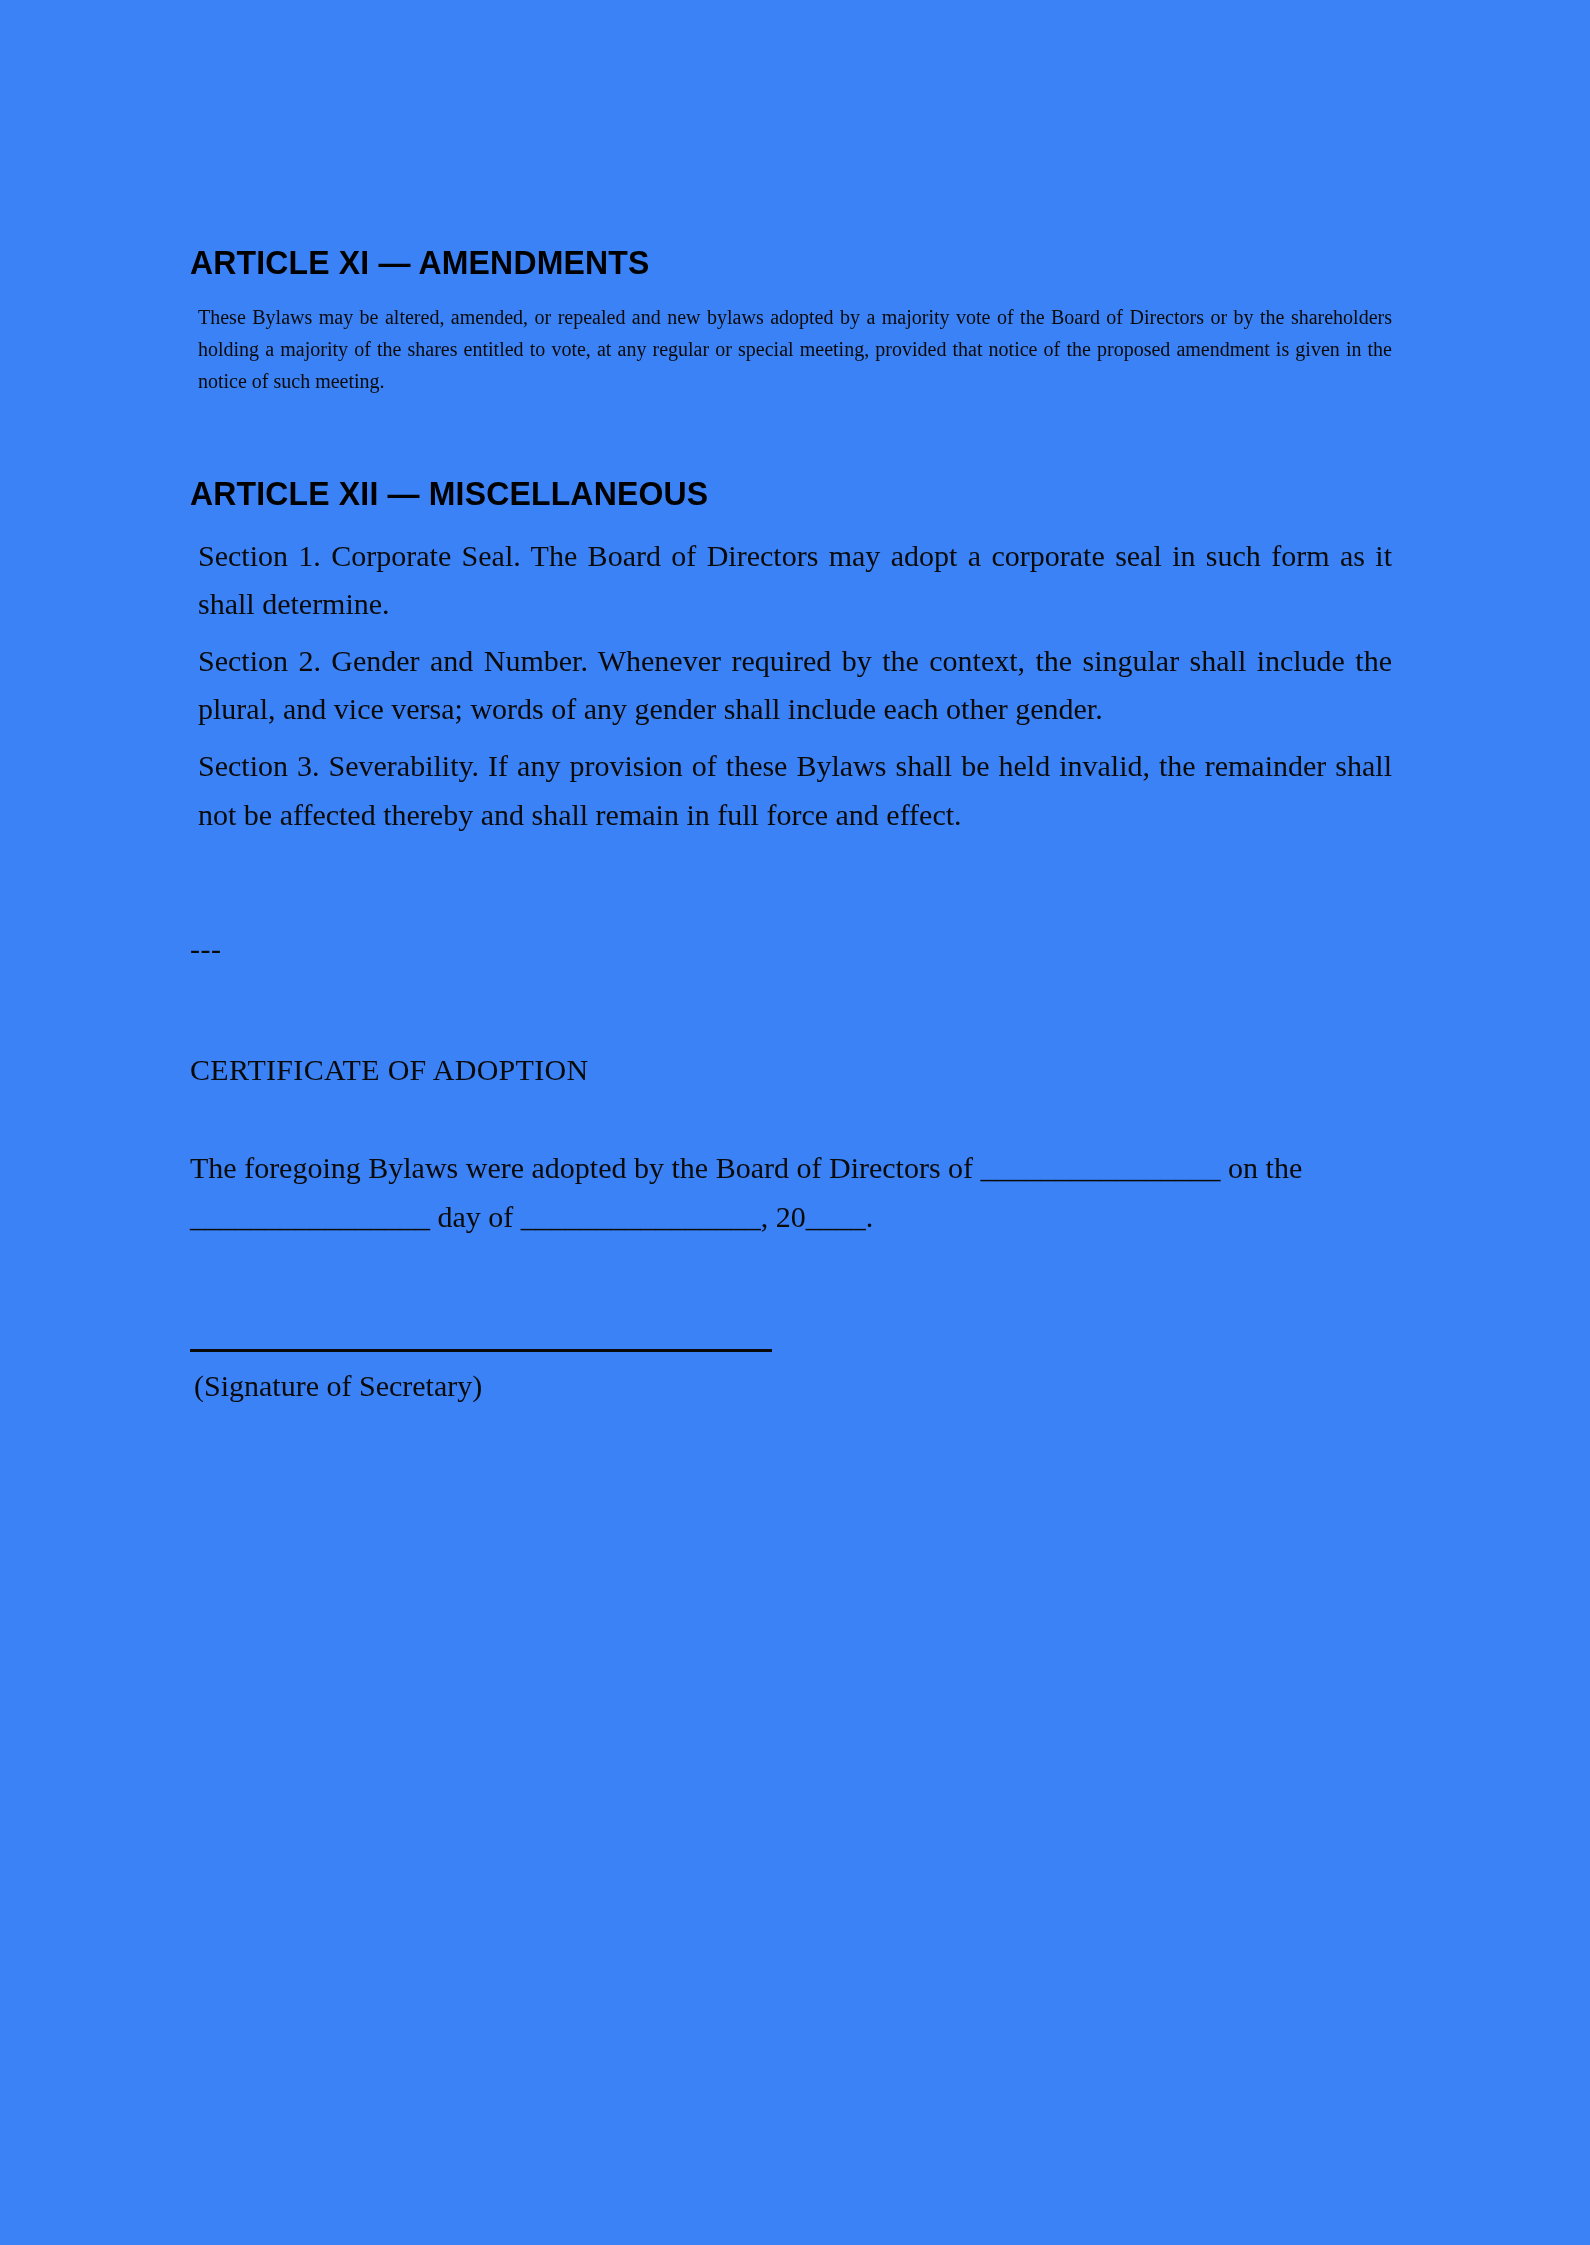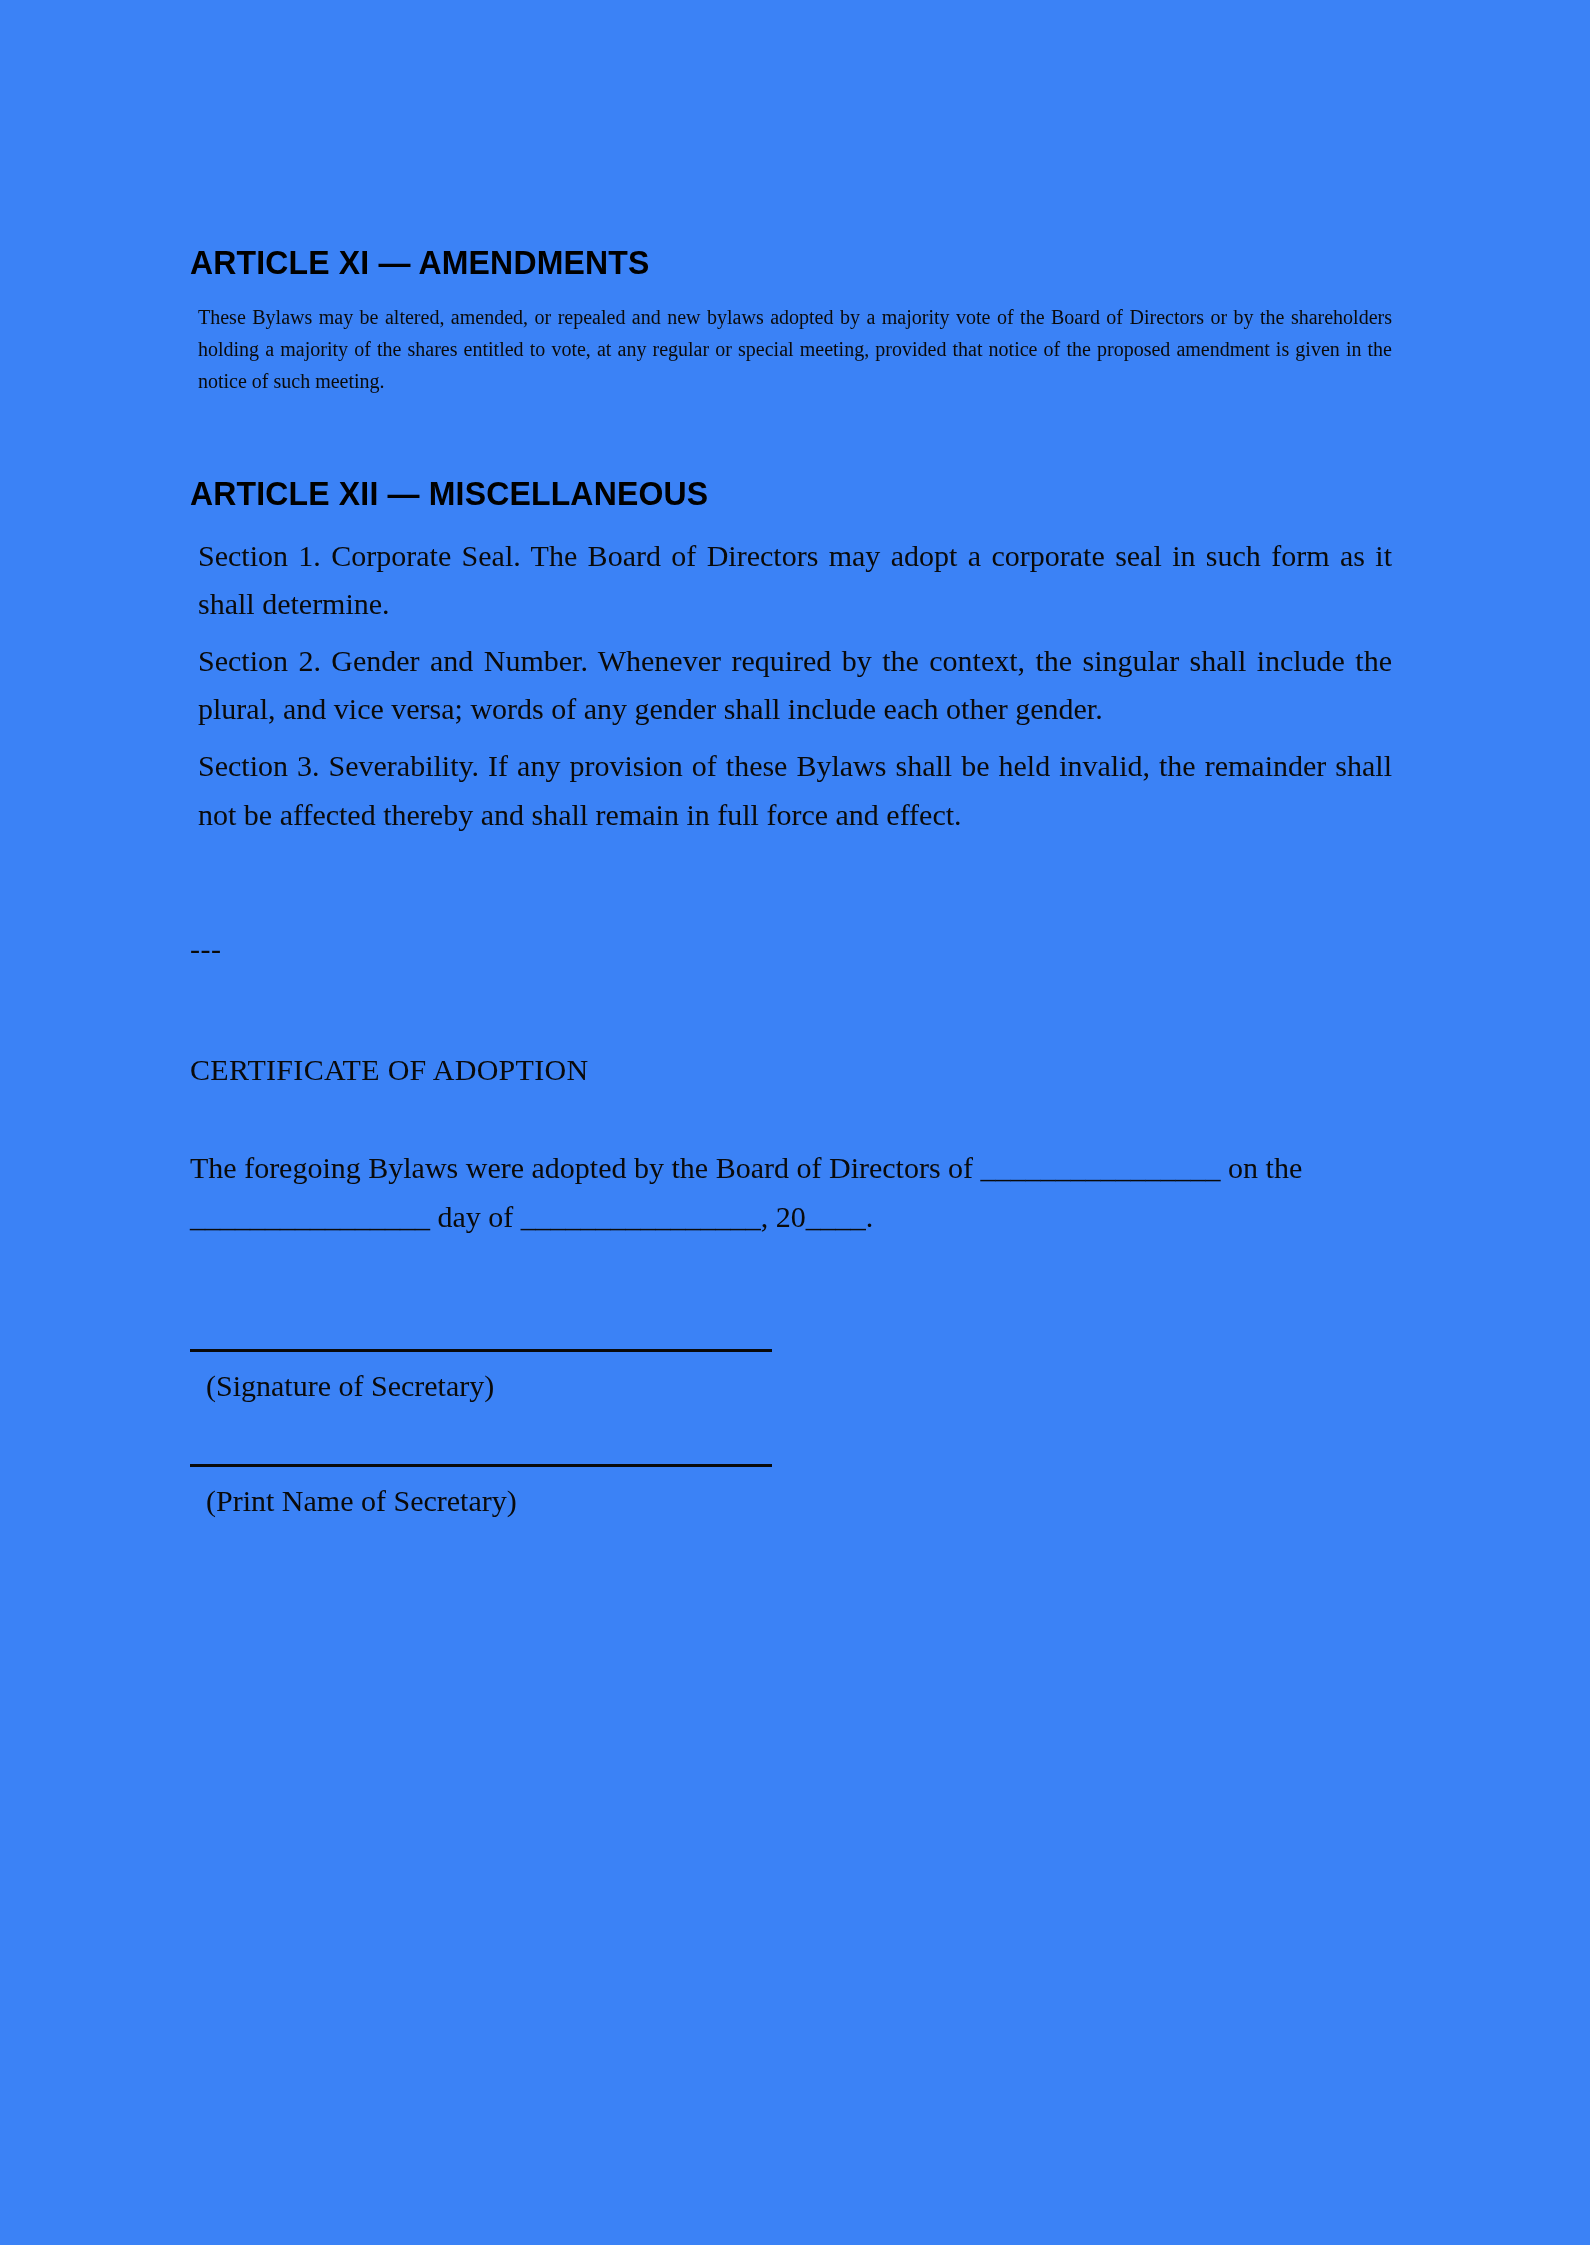--- a/index.html
+++ b/index.html
@@ -100,21 +100,21 @@
     width: 582px;
     height: 0;
     border: 0;
     border-top: 3px solid #0a0a0a;
     margin: 0 0 0 0;
   }
   .sig-caption {
     font-family: "Liberation Serif", "DejaVu Serif", serif;
     font-size: 30px;
     line-height: 1.5;
-    margin: 11px 0 0 16px;
+    margin: 11px 0 0 4px;
   }
 </style>
 </head>
 <body>
 
 <div class="page">
   <div class="content">
 
     <h1 class="article-heading">ARTICLE XI — AMENDMENTS</h1>
 
@@ -142,19 +142,15 @@
 
     <div class="gap-sig-1"></div>
 
     <div class="sig-block">
       <hr class="sig-rule">
       <p class="sig-caption">(Signature of Secretary)</p>
     </div>
 
     <div class="gap-sig-2"></div>
 
-    <div class="sig-block">
-      <hr class="sig-rule">
-      <p class="sig-caption">(Print Name of Secretary)</p>
-    </div>
 
   </div>
 </div>
 
 </body></html>

